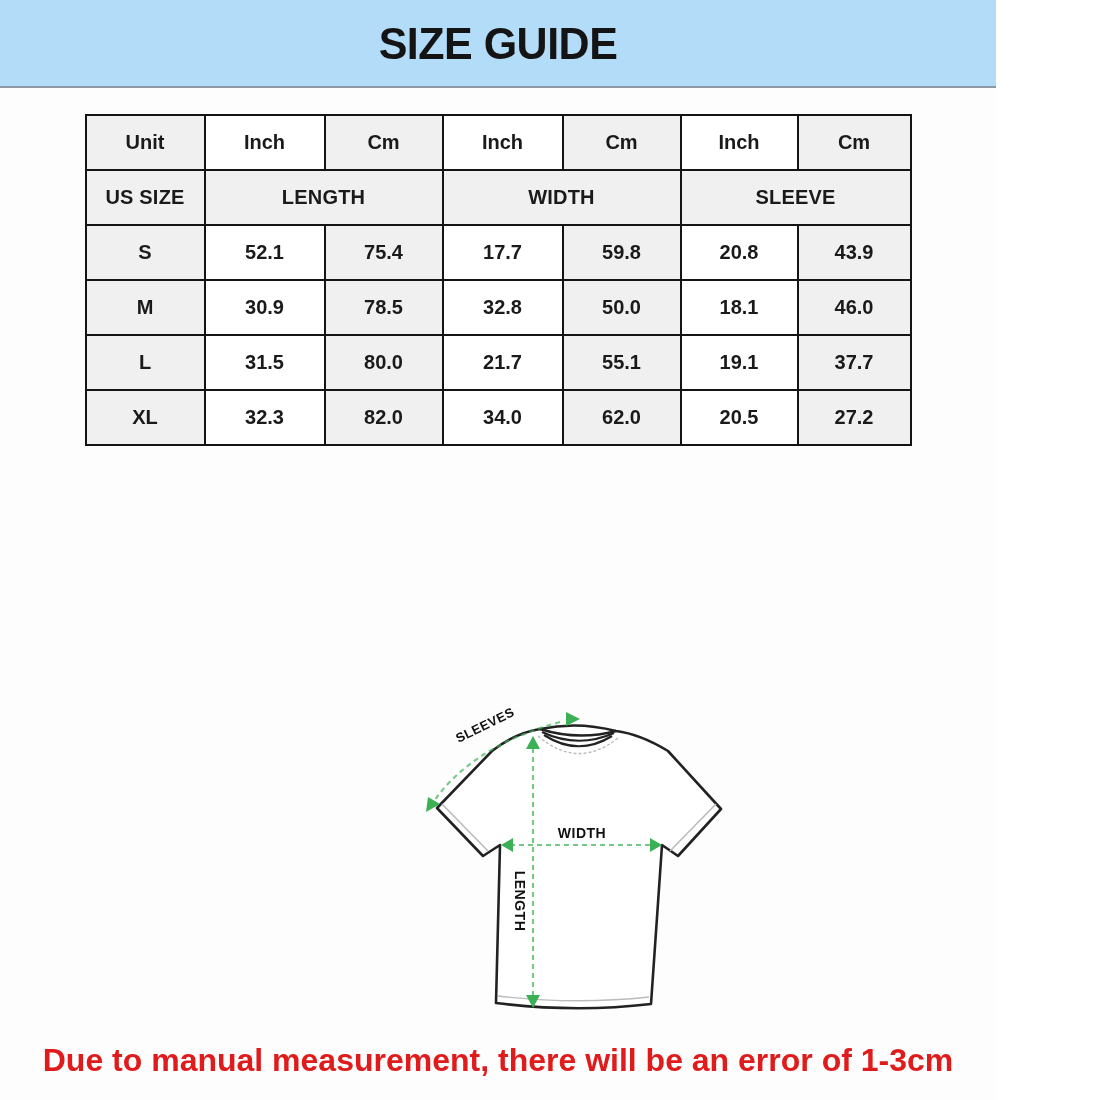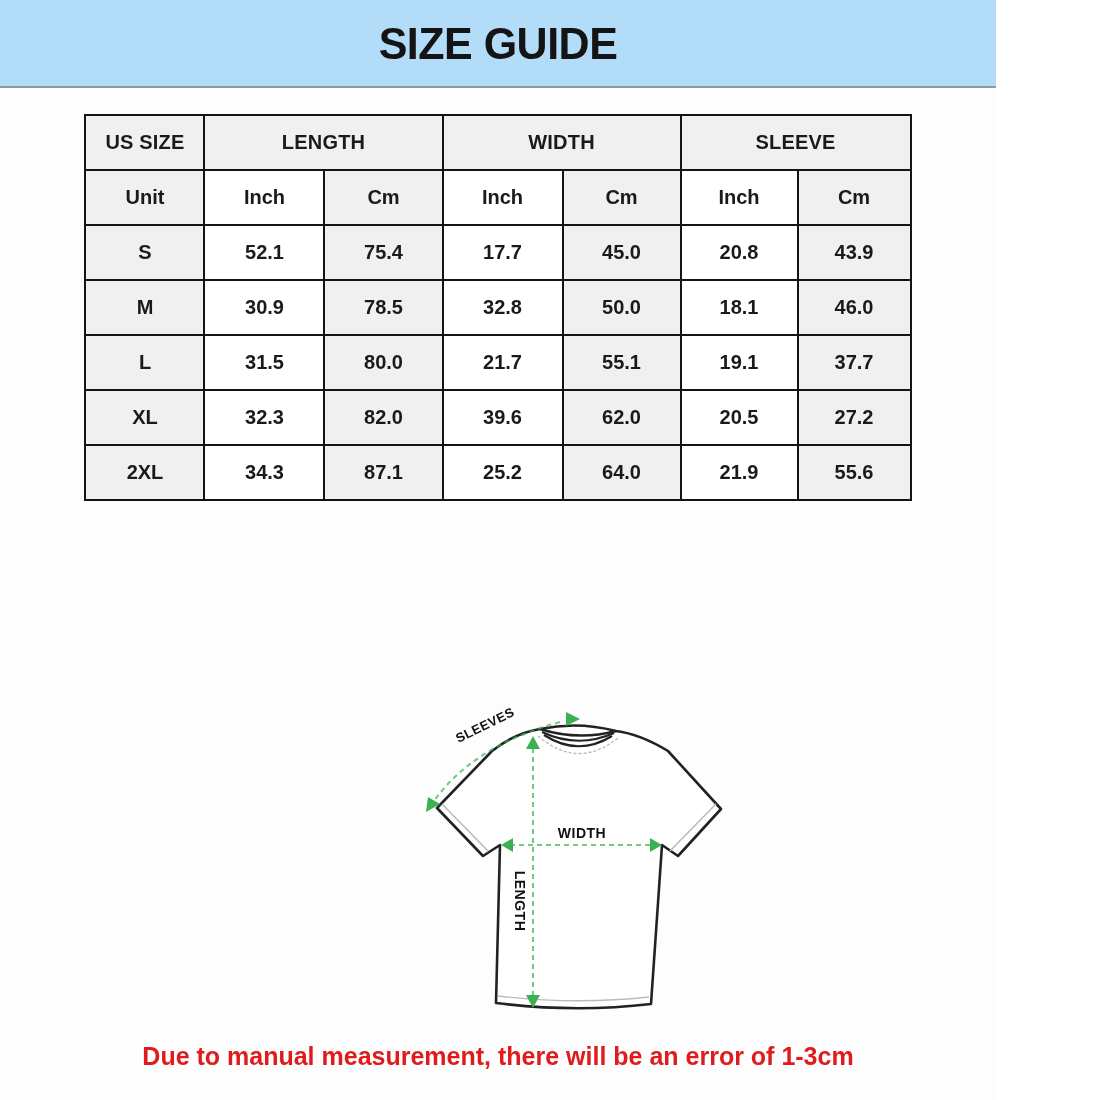--- a/index.html
+++ b/index.html
@@ -61,21 +61,21 @@
   .g-dash  { fill: none; stroke: var(--accent-green, #3cb054); stroke-width: 2.1; stroke-dasharray: 5 4; opacity: 0.7; }
   .g-arrow { fill: var(--accent-green, #3cb054); stroke: none; }
   .d-label { font-family: "Liberation Sans", sans-serif; font-weight: bold; fill: #111111; }
   
   .footnote {
     position: absolute;
     left: 0; top: 1042px;
     width: 100%;
     margin: 0;
     text-align: center;
-    font-size: 25px;
+    font-size: 32px;
     font-weight: bold;
     color: var(--footnote-color, #e01b1b);
   }
 </style>
 </head>
 <body>
 
 <div class="page">
 
   <header class="banner">
@@ -87,42 +87,42 @@
       <col style="width:119px">
         <col style="width:120px">
         <col style="width:118px">
       <col style="width:120px">
         <col style="width:118px">
         <col style="width:117px">
       <col style="width:113px">
     </colgroup>
     <thead id="table-head">
         <tr>
-          <th class="shade group" colspan="1">US SIZE</th>
-          <th class="shade group" colspan="2">LENGTH</th>
-          <th class="shade group" colspan="2">WIDTH</th>
-          <th class="shade group" colspan="2">SLEEVE</th>
-        </tr>
-        <tr>
           <th class="shade">Unit</th>
           <th>Inch</th>
           <th class="shade">Cm</th>
           <th>Inch</th>
           <th class="shade">Cm</th>
           <th>Inch</th>
           <th class="shade">Cm</th>
         </tr>
+        <tr>
+          <th class="shade group" colspan="1">US SIZE</th>
+          <th class="shade group" colspan="2">LENGTH</th>
+          <th class="shade group" colspan="2">WIDTH</th>
+          <th class="shade group" colspan="2">SLEEVE</th>
+        </tr>
       </thead>
     <tbody id="table-body">
         <tr>
           <th class="shade">S</th>
           <td>52.1</td>
           <td class="shade">75.4</td>
           <td>17.7</td>
-          <td class="shade">45.0</td>
+          <td class="shade">59.8</td>
           <td>20.8</td>
           <td class="shade">43.9</td>
         </tr>
         <tr>
           <th class="shade">M</th>
           <td>30.9</td>
           <td class="shade">78.5</td>
           <td>32.8</td>
           <td class="shade">50.0</td>
           <td>18.1</td>
@@ -134,33 +134,24 @@
           <td class="shade">80.0</td>
           <td>21.7</td>
           <td class="shade">55.1</td>
           <td>19.1</td>
           <td class="shade">37.7</td>
         </tr>
         <tr>
           <th class="shade">XL</th>
           <td>32.3</td>
           <td class="shade">82.0</td>
-          <td>39.6</td>
+          <td>34.0</td>
           <td class="shade">62.0</td>
           <td>20.5</td>
           <td class="shade">27.2</td>
-        </tr>
-        <tr>
-          <th class="shade">2XL</th>
-          <td>34.3</td>
-          <td class="shade">87.1</td>
-          <td>25.2</td>
-          <td class="shade">64.0</td>
-          <td>21.9</td>
-          <td class="shade">55.6</td>
         </tr>
       </tbody>
   </table>
 
   <div class="diagram">
     <svg width="380" height="345" viewBox="400 690 380 345">
 
       <path class="t-outline" d="M 540 729
            Q 578 721 616 731
            Q 640 734 668 751

